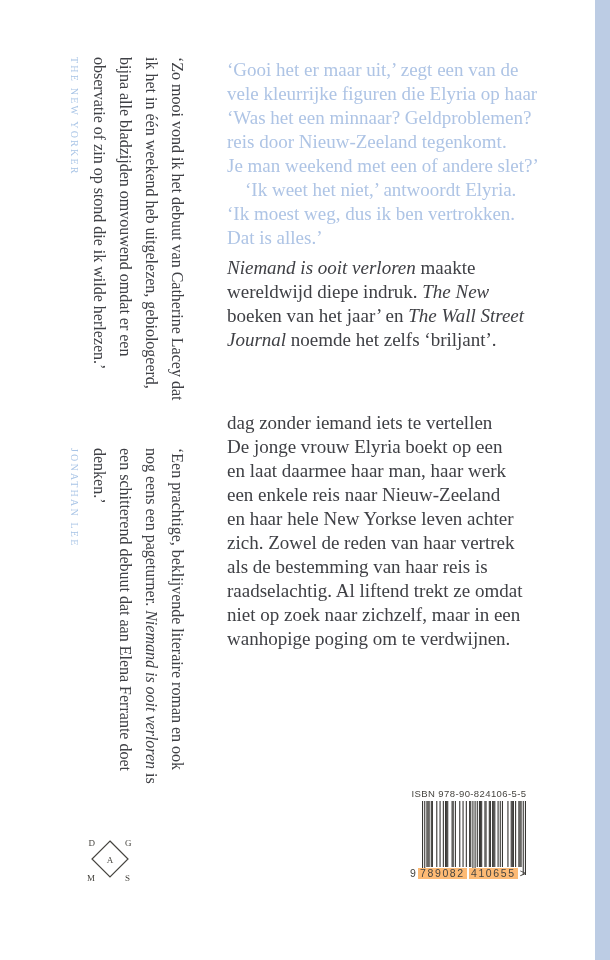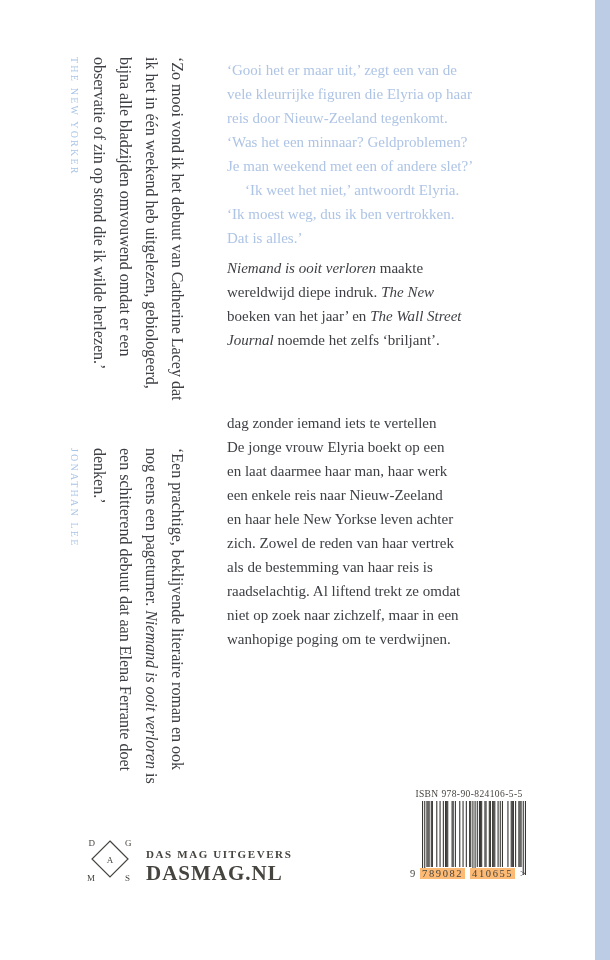--- a/index.html
+++ b/index.html
@@ -21,37 +21,37 @@
   .rot1{top:57px; height:392px;}
   .rot2{top:448px; height:362px;}
   .rot .line{display:block; line-height:26px; white-space:nowrap;}
   .rot .attr{
     display:block; margin-block-start:3px; line-height:18px;
     font-size:10px; letter-spacing:2.2px; color:#a8c4e6; white-space:nowrap;
   }
 
   
   .para{position:absolute; left:227px; width:360px;}
-  .para .line{display:block; line-height:24px; font-size:15px; white-space:nowrap;}
+  .para .line{display:block; line-height:24px; font-size:19px; white-space:nowrap;}
   .para .line.indent{padding-left:18px;}
   .blue-quote{top:58px; color:#aec4e5;}
   .press{top:256px;}
   .synopsis{top:411px;}
 
   
   .logo{position:absolute; left:80px; top:831px; width:60px; height:56px;}
   .logo text{font-family:"Liberation Serif","DejaVu Serif",serif; font-size:9px; fill:#46443f;}
   .logo path{fill:none; stroke:#46443f; stroke-width:1.2px;}
   .pub-names{position:absolute; left:146px; top:848px; color:#46443f;}
   .pub-name1{font-size:11px; font-weight:bold; letter-spacing:1.6px; line-height:12px;}
   .pub-name2{font-size:21px; font-weight:bold; letter-spacing:1px; line-height:22px; margin-top:2px;}
 
   
   .barcode{position:absolute; left:410px; top:789px; width:118px; height:93px;
-    font-family:Liberation Serif, serif; color:#46443f;}
+    font-family:Liberation Sans, sans-serif; color:#46443f;}
   .isbn-label{font-size:9.5px; letter-spacing:0.4px; text-align:center; line-height:10px; white-space:nowrap;}
   .bars-wrap{position:absolute; left:12px; top:12px; width:104px; height:74px;}
   .bars-wrap svg{position:absolute; left:0; top:0;}
   .bars-wrap rect{fill:#383734;}
   .ean-digits{
     position:absolute; left:0; top:79px; width:116px;
     display:flex; justify-content:space-between; align-items:flex-end;
     font-size:10.5px; line-height:11px;
   }
   .ean-digits .grp{background:#fdba74; padding:0 2px; letter-spacing:1.6px;}
@@ -69,22 +69,22 @@
   </div>
 
   <div class="rot rot2">
     <span><span class="line"><span>‘Een prachtige, beklijvende literaire roman en ook</span></span><span class="line"><span>nog eens een pageturner. </span><i>Niemand is ooit verloren</i><span> is</span></span><span class="line"><span>een schitterend debuut dat aan Elena Ferrante doet</span></span><span class="line"><span>denken.’</span></span></span>
     <span class="attr">JONATHAN LEE</span>
   </div>
 
   <div class="para blue-quote">
       <span class="line"><span>‘Gooi het er maar uit,’ zegt een van de</span></span>
       <span class="line"><span>vele kleurrijke figuren die Elyria op haar</span></span>
+      <span class="line"><span>‘Was het een minnaar? Geldproblemen?</span></span>
       <span class="line"><span>reis door Nieuw-Zeeland tegenkomt.</span></span>
-      <span class="line"><span>‘Was het een minnaar? Geldproblemen?</span></span>
       <span class="line"><span>Je man weekend met een of andere slet?’</span></span>
       <span class="line indent"><span>‘Ik weet het niet,’ antwoordt Elyria.</span></span>
       <span class="line"><span>‘Ik moest weg, dus ik ben vertrokken.</span></span>
       <span class="line"><span>Dat is alles.’</span></span>
     </div>
 
   <div class="para press">
       <span class="line"><i>Niemand is ooit verloren</i><span> maakte</span></span>
       <span class="line"><span>wereldwijd diepe indruk. </span><i>The New</i></span>
       <span class="line"><span>boeken van het jaar’ en </span><i>The Wall Street</i></span>
@@ -106,24 +106,20 @@
 
   <svg class="logo" viewBox="0 0 60 56" width="60" height="56" aria-hidden="true">
     <path d="M30 10 L48 28 L30 46 L12 28 Z"></path>
     <text x="15" y="15" text-anchor="end">D</text>
     <text x="45" y="15" text-anchor="start">G</text>
     <text x="15" y="50" text-anchor="end">M</text>
     <text x="45" y="50" text-anchor="start">S</text>
     <text x="30" y="32" text-anchor="middle">A</text>
   </svg>
 
-  <div class="pub-names">
-    <div class="pub-name1">DAS MAG UITGEVERS</div>
-    <div class="pub-name2">DASMAG.NL</div>
-  </div>
 
   <div class="barcode">
     <div class="isbn-label">ISBN 978-90-824106-5-5</div>
     <div class="bars-wrap">
       <svg width="104" height="74" viewBox="0 0 95 74" preserveAspectRatio="none" aria-hidden="true">
           <rect x="0" y="0" width="1" height="74"></rect>
           <rect x="2" y="0" width="1" height="74"></rect>
           <rect x="4" y="0" width="1" height="66"></rect>
           <rect x="5" y="0" width="1" height="66"></rect>
           <rect x="6" y="0" width="1" height="66"></rect>

